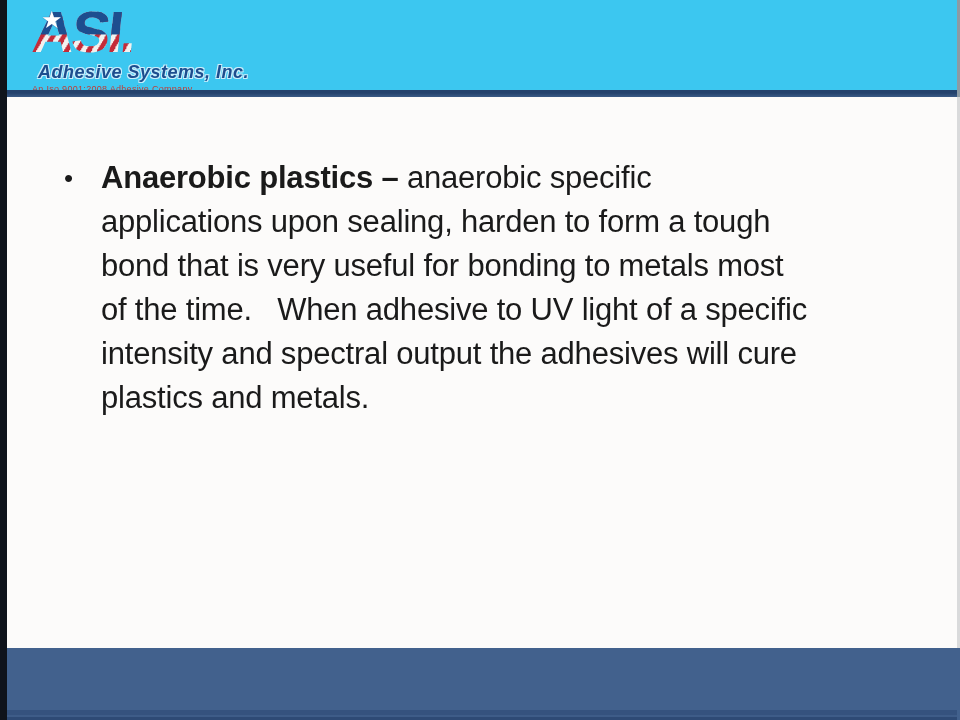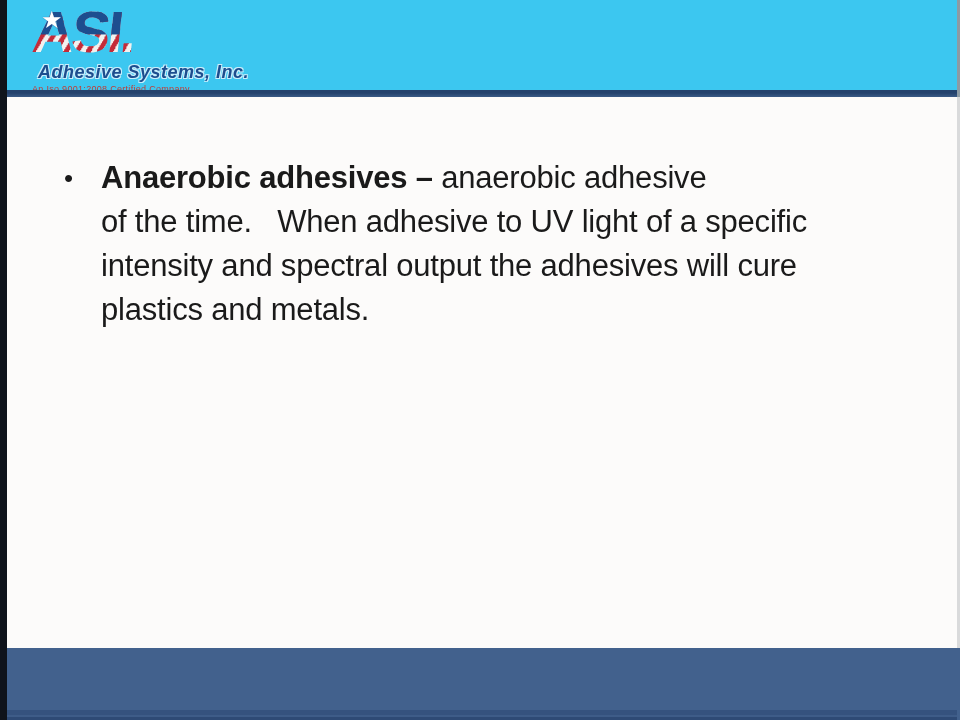--- a/index.html
+++ b/index.html
@@ -73,31 +73,33 @@
 </head>
 <body>
 
 <div class="frame">
 
   <div class="header">
     <div class="logo">
       <div class="asi-wordmark">ASI.</div>
       <span class="star">★</span>
       <div class="company">Adhesive Systems, Inc.</div>
-      <div class="tagline">An Iso 9001:2008 Certified Company</div>
+      <div class="tagline">An Iso 9001:2008 Adhesive Company</div>
     </div>
   </div>
 
   <div class="separator"></div>
 
   <div class="slide-body">
     <div class="bullet-item">
       <span class="bullet">•</span>
       <div class="lines">
-        <div class="line"><span class="lead">Anaerobic adhesives – </span><span>anaerobic adhesive</span></div>
+        <div class="line"><span class="lead">Anaerobic plastics – </span><span>anaerobic specific</span></div>
+        <div class="line">applications upon sealing, harden to form a tough</div>
+        <div class="line">bond that is very useful for bonding to metals most</div>
         <div class="line">of the time.   When adhesive to UV light of a specific</div>
         <div class="line">intensity and spectral output the adhesives will cure</div>
         <div class="line">plastics and metals.</div>
       </div>
     </div>
   </div>
 
   <div class="footer"></div>
 
   <div class="left-edge"></div>

